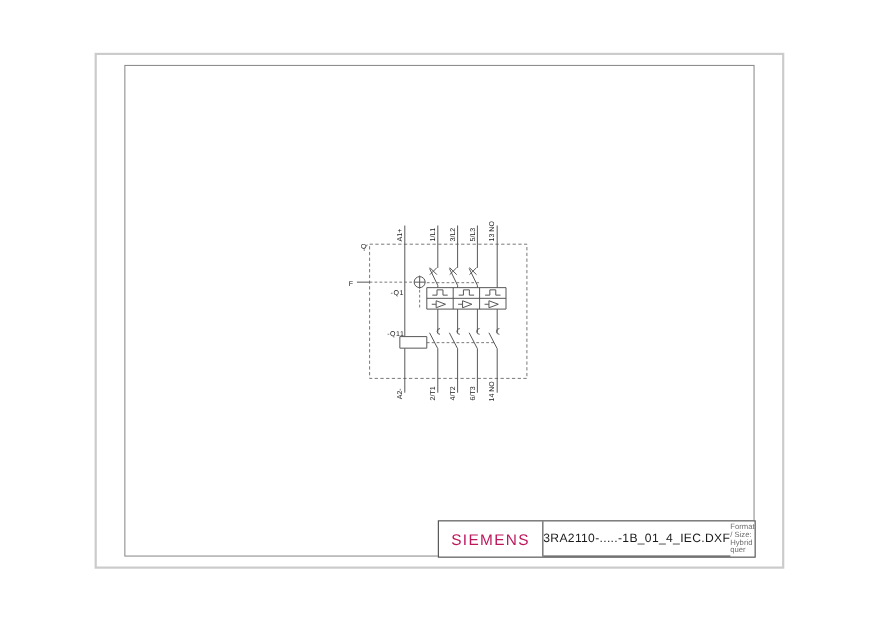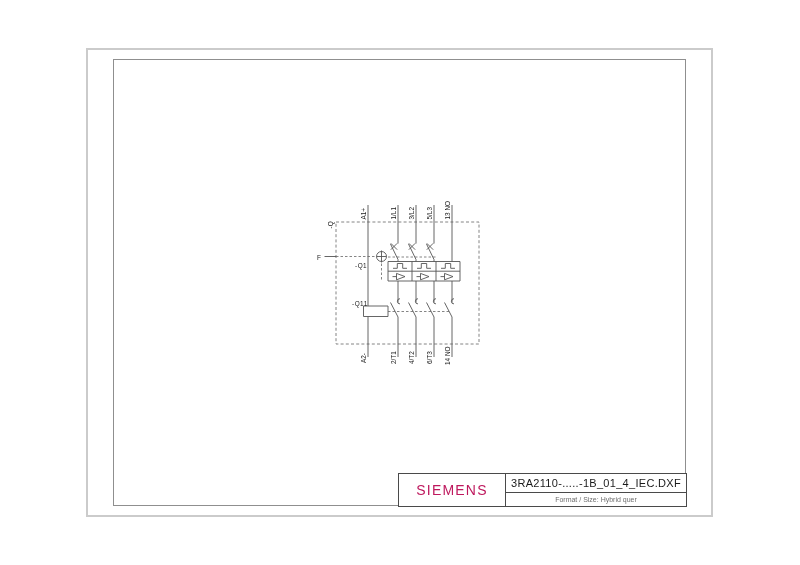--- a/index.html
+++ b/index.html
@@ -6,21 +6,21 @@
   #sheet{position:relative;width:800px;height:565px;background:#ffffff;overflow:hidden;
          font-family:"Liberation Sans", sans-serif;}
   .frame{position:absolute;box-sizing:border-box;background:transparent;}
   #outer-frame{left:86px;top:48px;width:627px;height:469px;border:2px solid #cbcbcb;}
   #inner-frame{left:113px;top:59px;width:573px;height:447px;border:1px solid #8f8f8f;}
   #titleblock{position:absolute;left:398px;top:473px;width:289px;height:34px;box-sizing:border-box;
               border:1px solid #4a4a4a;background:#fff;display:flex;}
   #brand-cell{width:107px;box-sizing:border-box;border-right:1px solid #4a4a4a;
               display:flex;align-items:center;justify-content:center;
               font-size:14px;letter-spacing:1.2px;color:#be185d;font-weight:500;}
-  #file-cell{flex:1;display:flex;flex-direction:column;}
+  #file-cell{flex:1;display:flex;flex-direction:row;}
   #filename-row{flex:19;display:flex;align-items:center;justify-content:center;
                 font-size:11px;letter-spacing:0.3px;color:#1a1a1a;
                 border-bottom:1px solid #4a4a4a;box-sizing:border-box;}
   #format-row{flex:14;display:flex;align-items:center;justify-content:center;
               font-size:7px;color:#6e6e6e;}
   #schematic{position:absolute;left:310px;top:188px;width:180px;height:185px;}
   svg line,svg path,svg rect,svg circle,svg polygon{vector-effect:non-scaling-stroke;}
   svg text{font-family:"Liberation Sans", sans-serif;font-size:6.4px;fill:#1a1a1a;}
 </style>
 </head>

